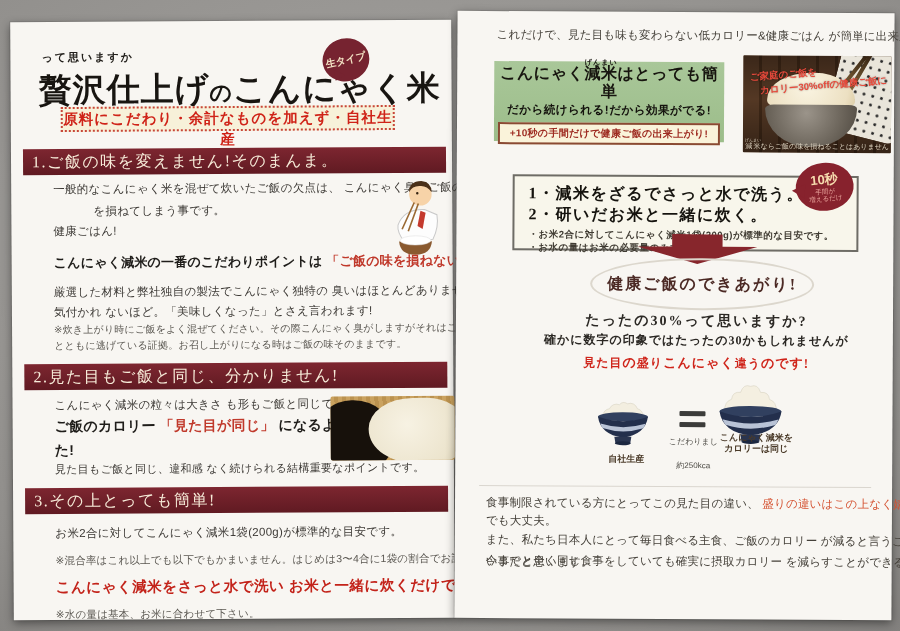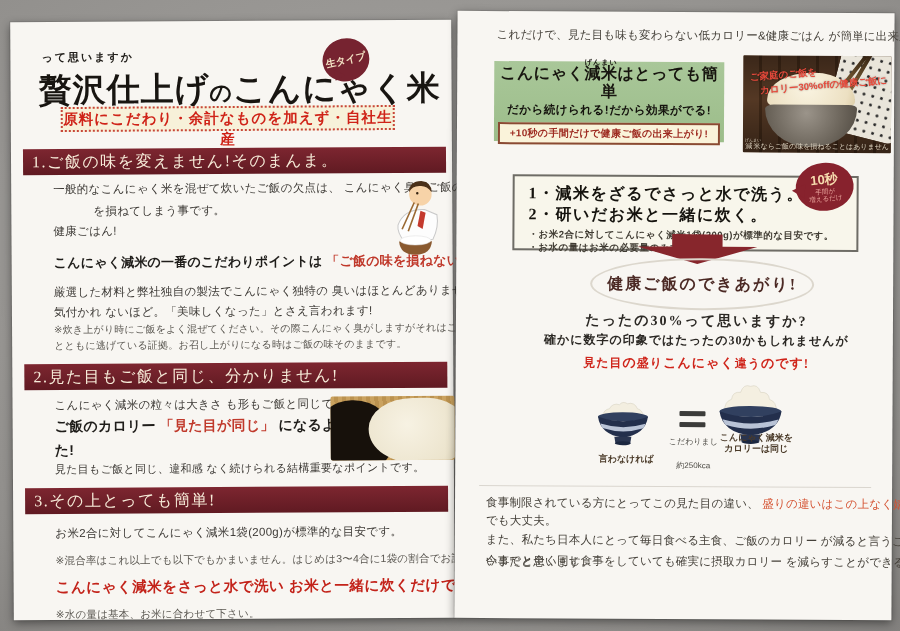--- a/index.html
+++ b/index.html
@@ -251,21 +251,21 @@
 
   <svg class="abs bowl-right" width="74" height="62" viewBox="0 0 74 62">
     <path d="M11,28 Q11,18 18,16 Q19,8 27,9 Q30,0 37,3 Q44,0 47,9 Q55,8 56,16 Q63,18 63,28 Z" fill="#f4efe1" stroke="#d9d3c3" stroke-width="0.6"></path>
     <ellipse cx="37" cy="28" rx="31" ry="5.5" fill="#31405f"></ellipse>
     <path d="M6,28 Q9,49 37,52 Q65,49 68,28 Q53,33.5 37,33.5 Q21,33.5 6,28 Z" fill="#232f4c"></path>
     <path d="M9,36 Q37,44 65,36 Q63.5,39.5 62,41.5 Q37,49 12,41.5 Q10.5,39.5 9,36 Z" fill="#b9c3d6"></path>
     <path d="M27,51 L47,51 L46,58 Q37,60 28,58 Z" fill="#2a3550"></path>
     <ellipse cx="37" cy="58.5" rx="9" ry="2" fill="#1c2740"></ellipse>
   </svg>
 
-  <div class="abs bowl-label lbl-left">言わなければ</div>
+  <div class="abs bowl-label lbl-left">自社生産</div>
   <div class="abs bowl-label lbl-right"><span>こんにゃく減米を</span><br><span>カロリーは同じ</span></div>
 
   <div class="abs divider"></div>
 
   <div class="abs outro" style="top:484px;"><span>食事制限されている方にとってこの見た目の違い、 </span><span class="red">盛りの違いはこの上なく嬉しい事</span></div>
   <div class="abs outro" style="top:502px;">でも大丈夫。</div>
   <div class="abs outro" style="top:521px;">また、私たち日本人にとって毎日食べる主食、ご飯のカロリー が減ると言うことは・・・</div>
   <div class="abs outro" style="top:542px;">今までと全く同じ食事をしていても確実に摂取カロリー を減らすことができる。これってすご</div>
   <div class="abs outro" style="top:543px;">い事だと思います。</div>
 </div>

